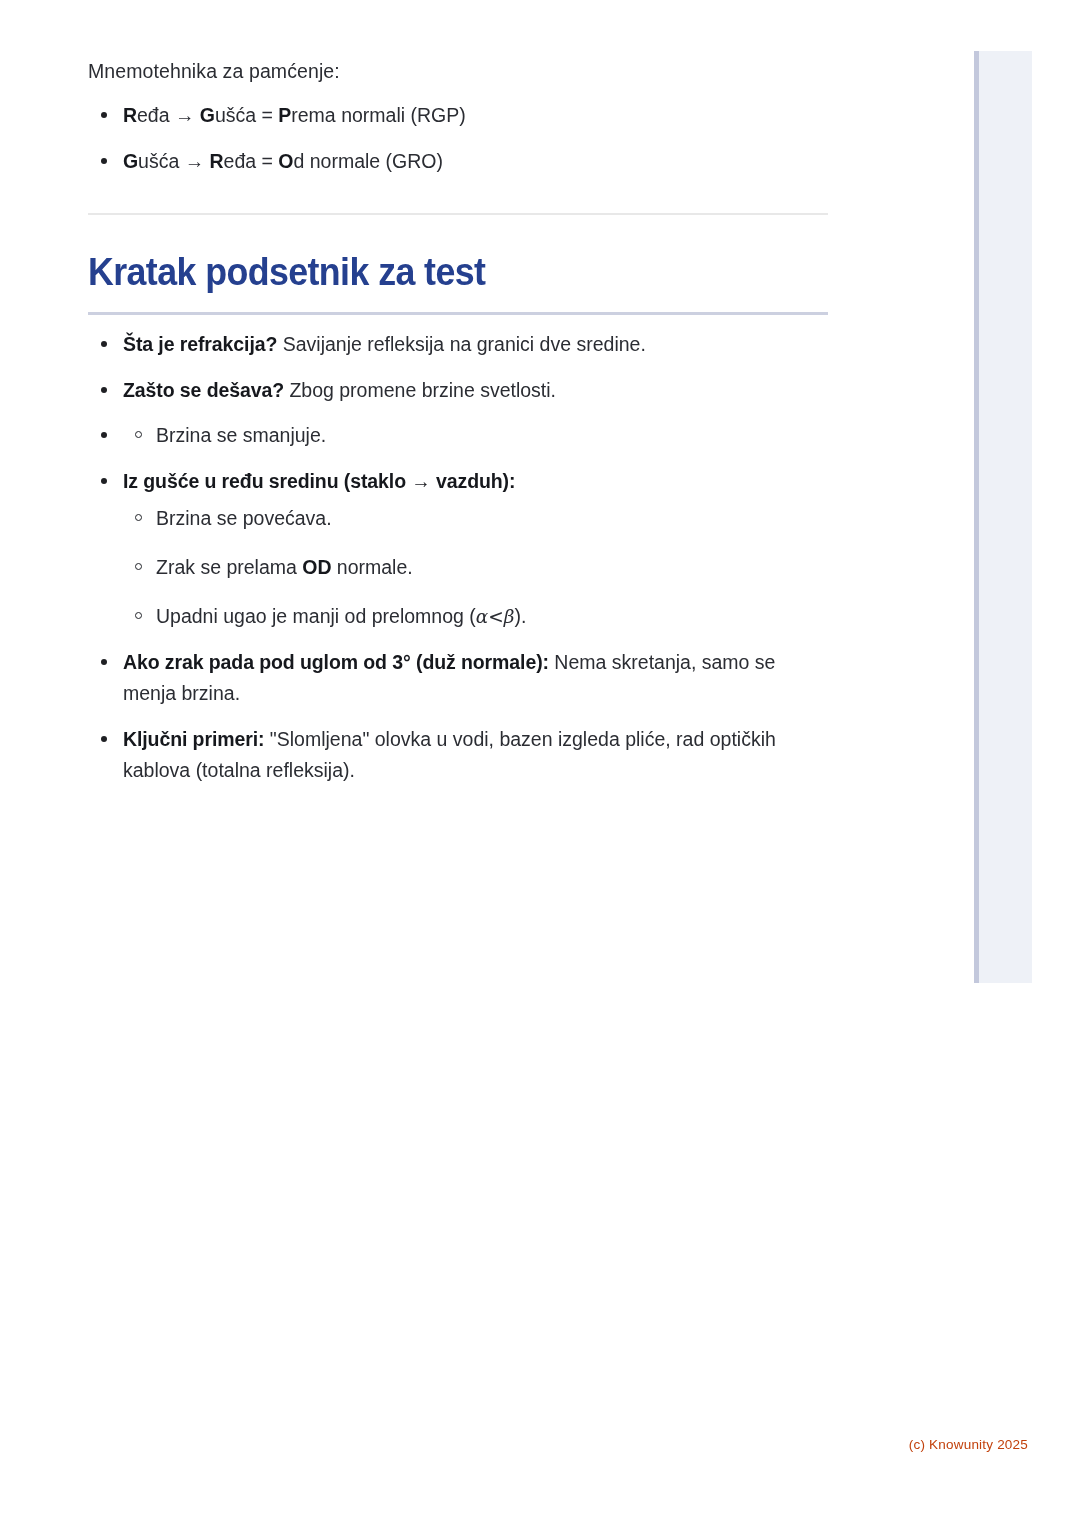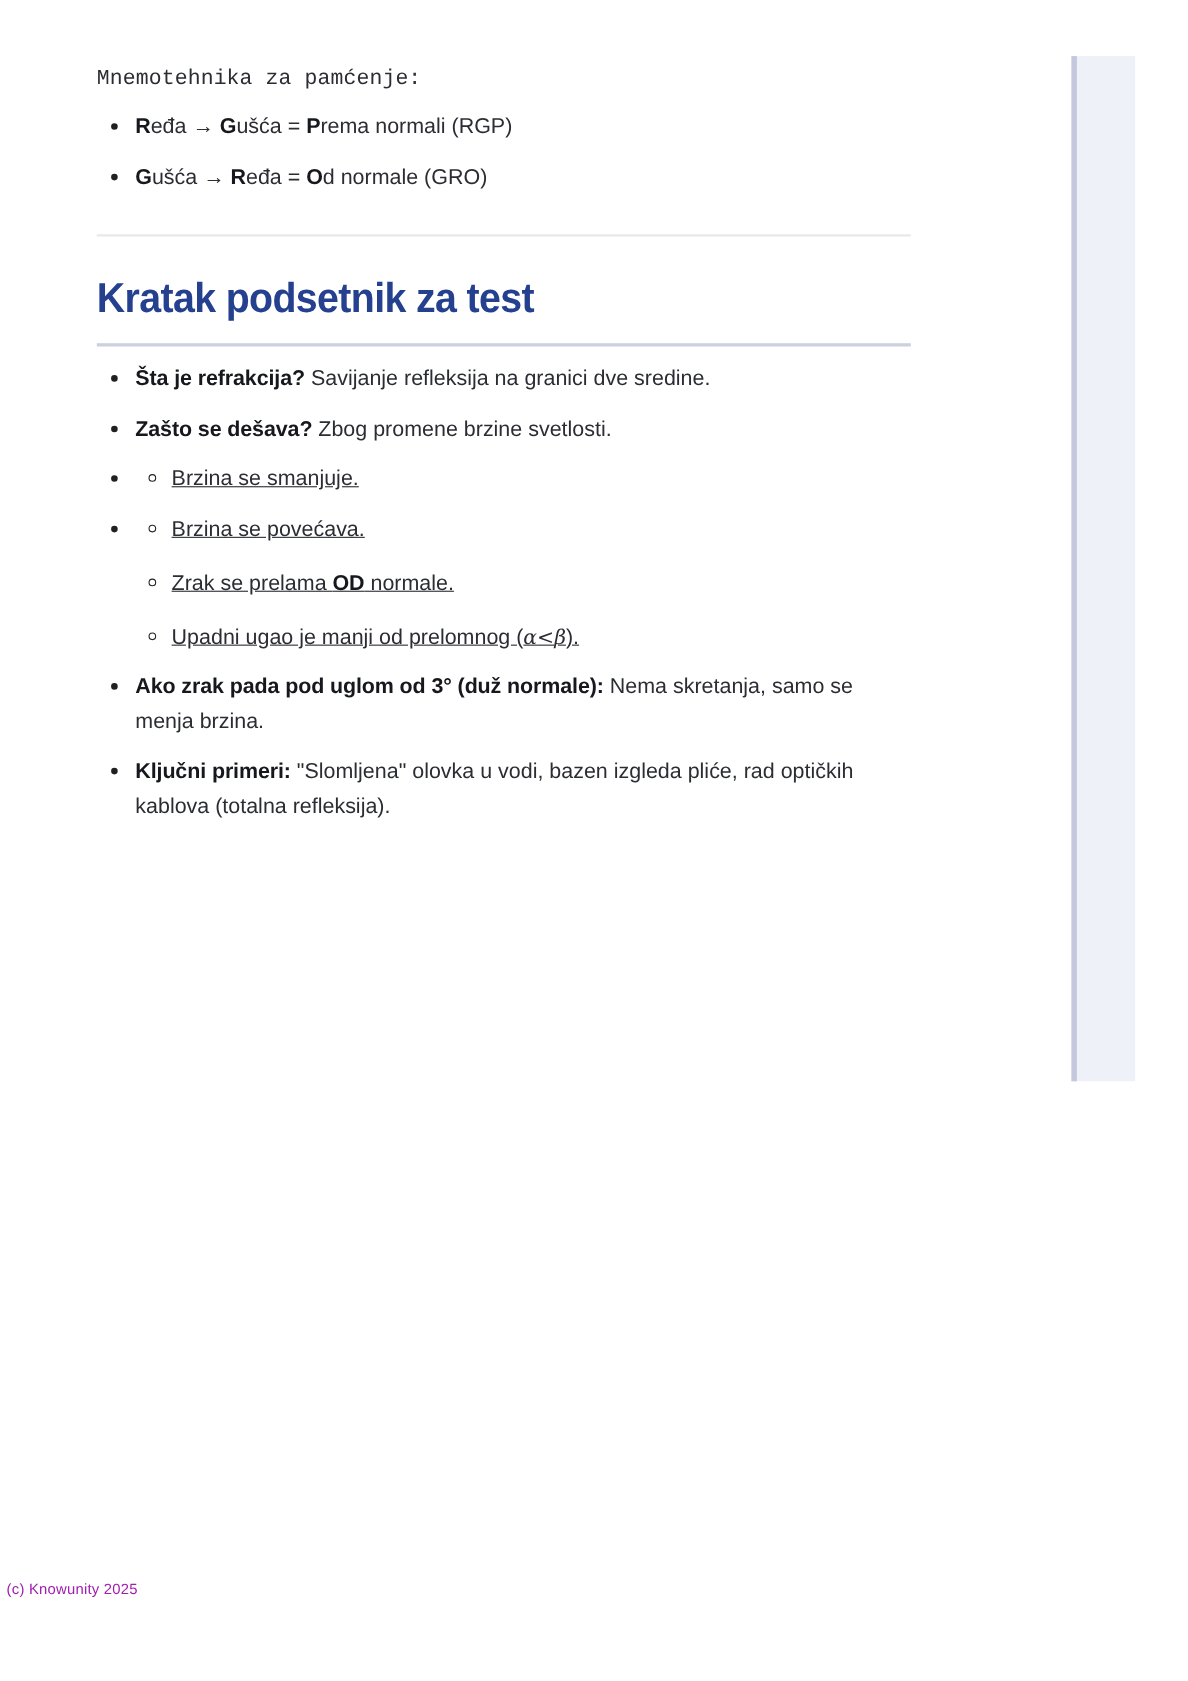--- a/index.html
+++ b/index.html
@@ -35,21 +35,20 @@
     top: 0;
     width: 740px;
   }
 
   .intro-line {
     font-size: 19.5px;
     line-height: 1.55;
     color: #2b2d33;
     margin: 56px 0 0 0;
     letter-spacing: .1px;
-    font-family: Liberation Mono, monospace;
   }
 
   
   ul.bullets {
     list-style: none;
     margin: 0;
     padding: 0;
   }
   ul.bullets > li {
     position: relative;
@@ -67,21 +66,20 @@
     width: 6px;
     height: 6px;
     border-radius: 50%;
     background: #1f2024;
   }
 
   ul.subbullets {
     list-style: none;
     margin: 6px 0 0 0;
     padding: 0;
-    text-decoration: underline;
   }
   ul.subbullets > li {
     position: relative;
     padding-left: 33px;
     font-size: 19.5px;
     line-height: 1.6;
     color: #2b2d33;
     margin-top: 18px;
   }
   ul.subbullets > li:first-child { margin-top: 6px; }
@@ -133,25 +131,26 @@
     letter-spacing: -0.6px;
     transform: scaleX(0.94);
     transform-origin: left center;
   }
 
   .list-block { margin-top: 22px; }
 
   
   .footer {
     position: absolute;
-    left: 6px;
+    left: 16px;
     top: 1437px;
     width: 1012px;
+    text-align: right;
     font-size: 13.5px;
-    color: #a21caf;
+    color: #c2410c;
     letter-spacing: .2px;
   }
 </style>
 </head>
 <body>
 
 <div class="side-panel"></div>
 
 <div class="page">
 
@@ -184,20 +183,21 @@
 
     <li>
       <ul class="subbullets">
         <li>
           <span>Brzina se smanjuje.</span>
         </li>
       </ul>
     </li>
 
     <li>
+      <span class="bold">Iz gušće u ređu sredinu (staklo → vazduh):</span>
       <ul class="subbullets">
         <li>
           <span>Brzina se povećava.</span>
         </li>
         <li>
           <span>Zrak se prelama </span><span class="bold">OD</span><span> normale.</span>
         </li>
         <li>
           <span>Upadni ugao je manji od prelomnog (</span><span class="math">α</span><span class="math op">&lt;</span><span class="math">β</span><span>).</span>
         </li>

